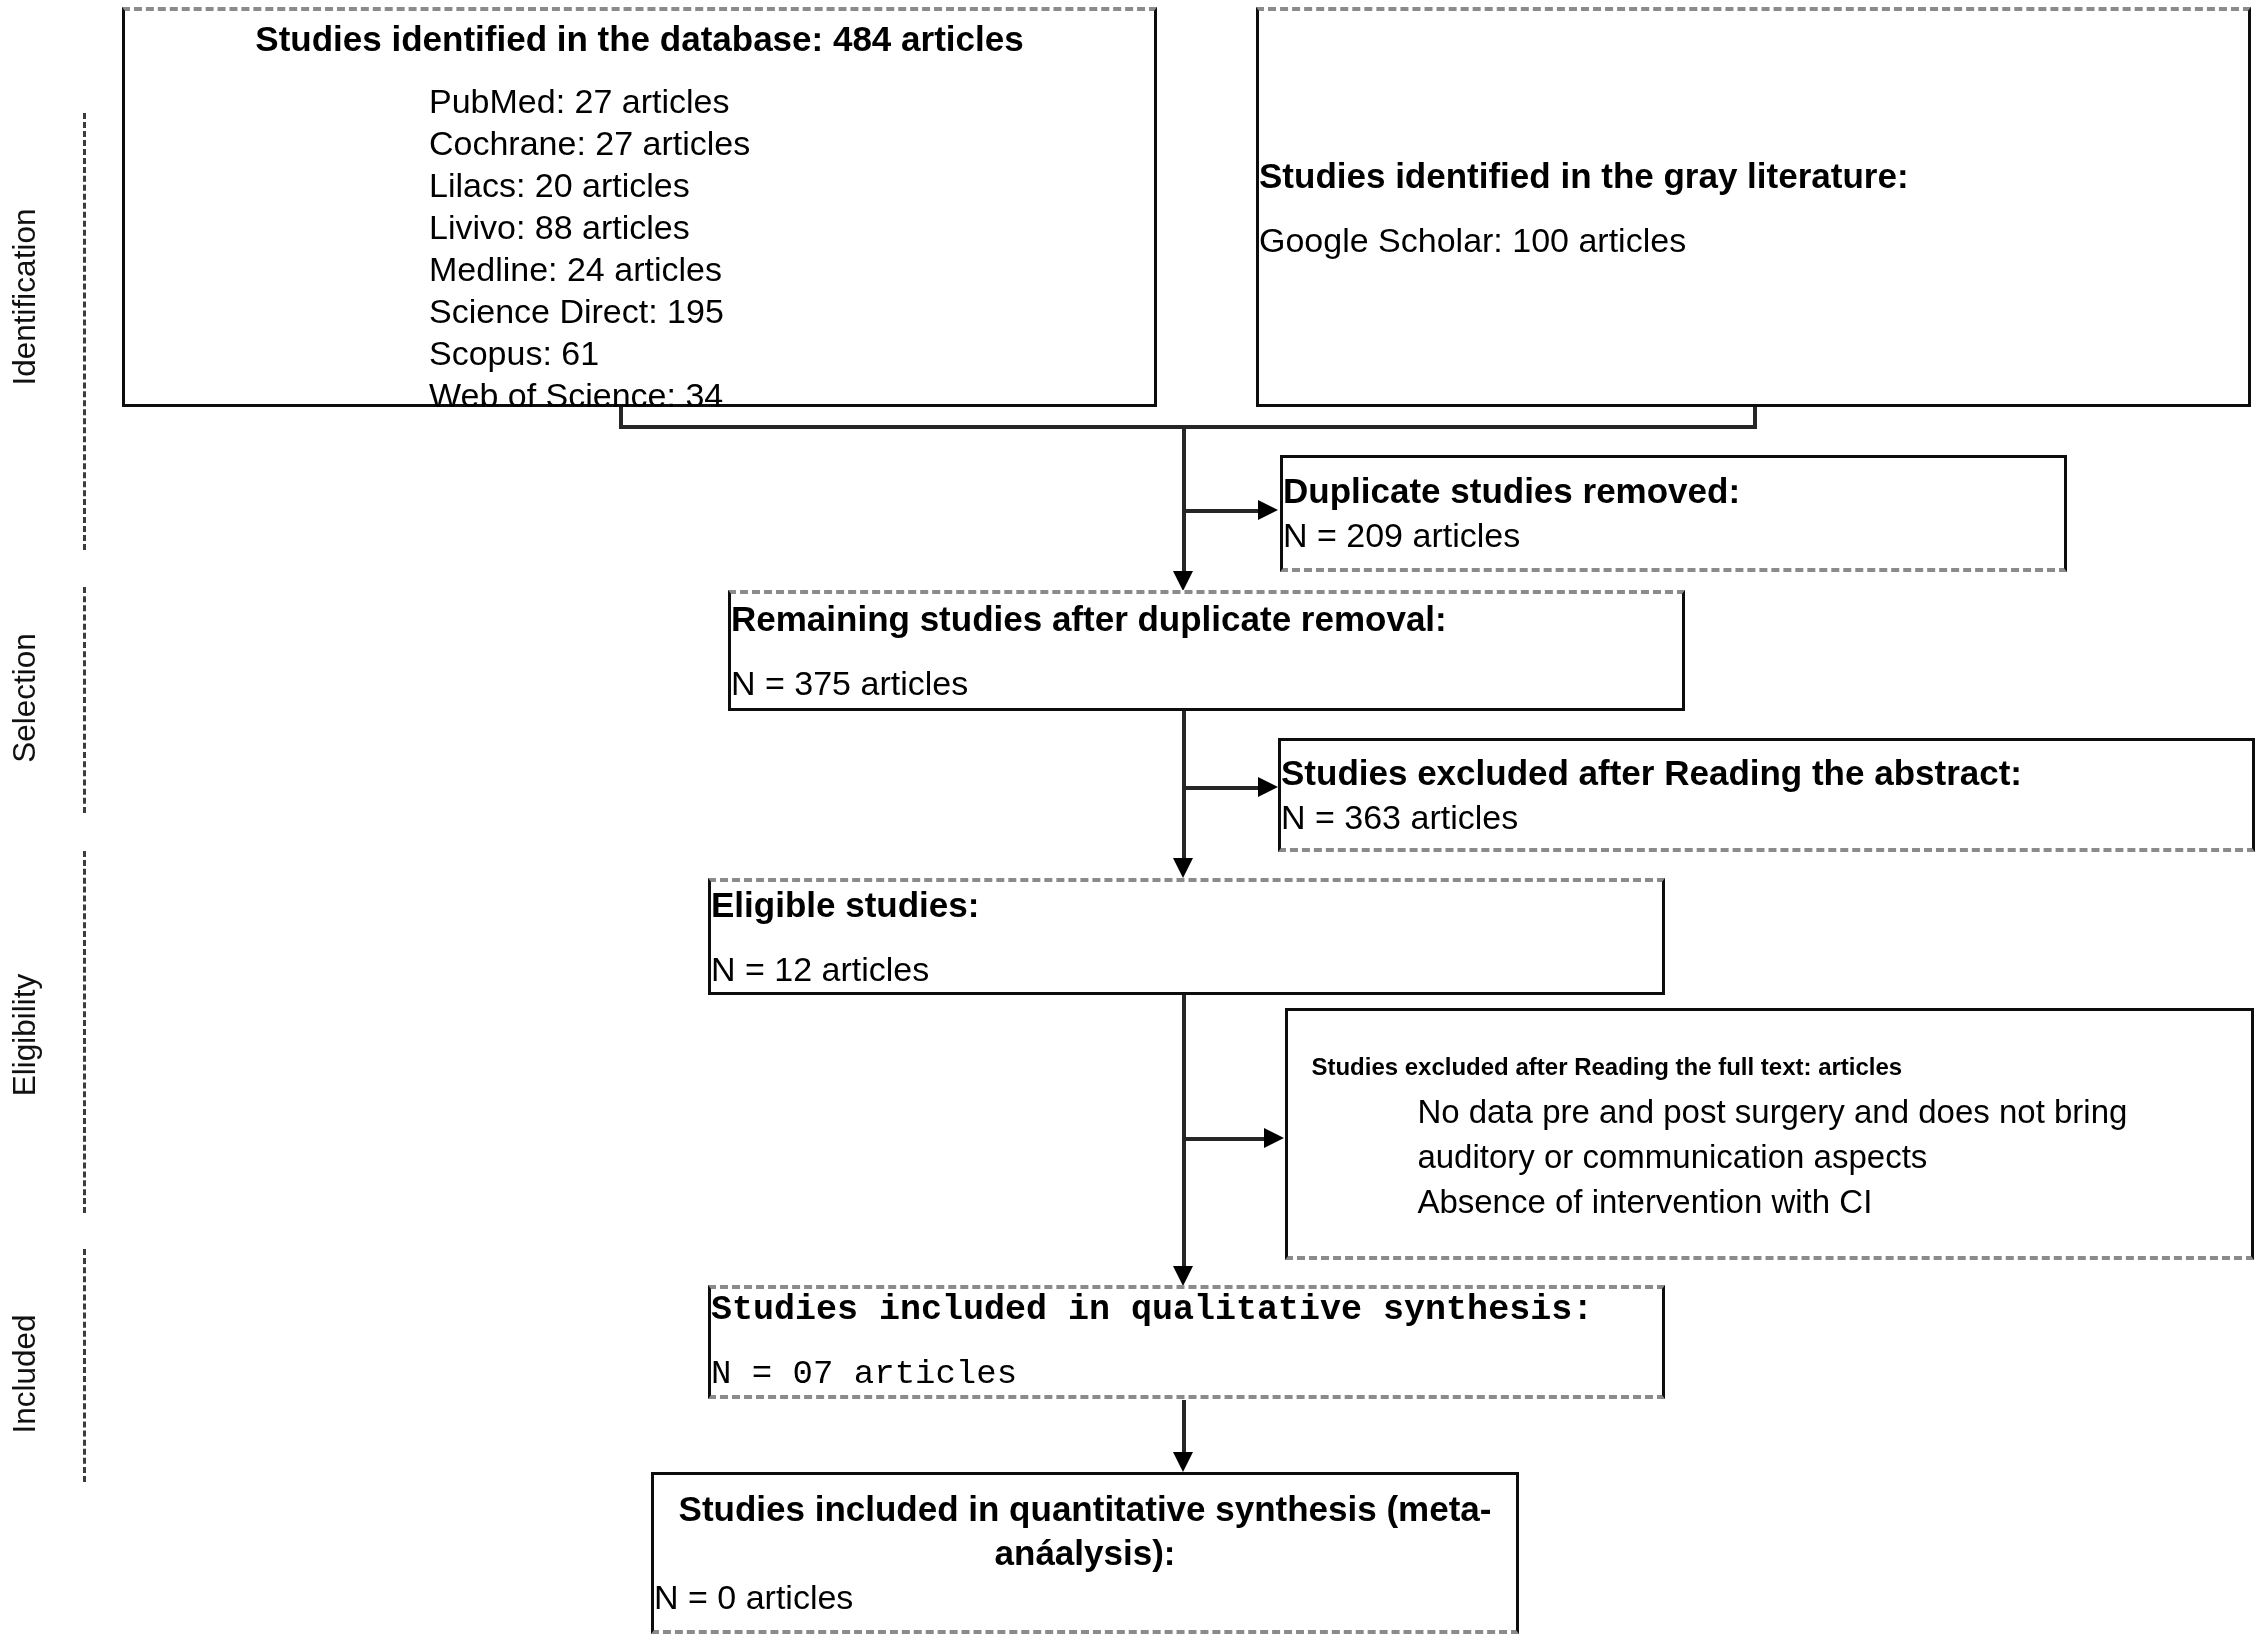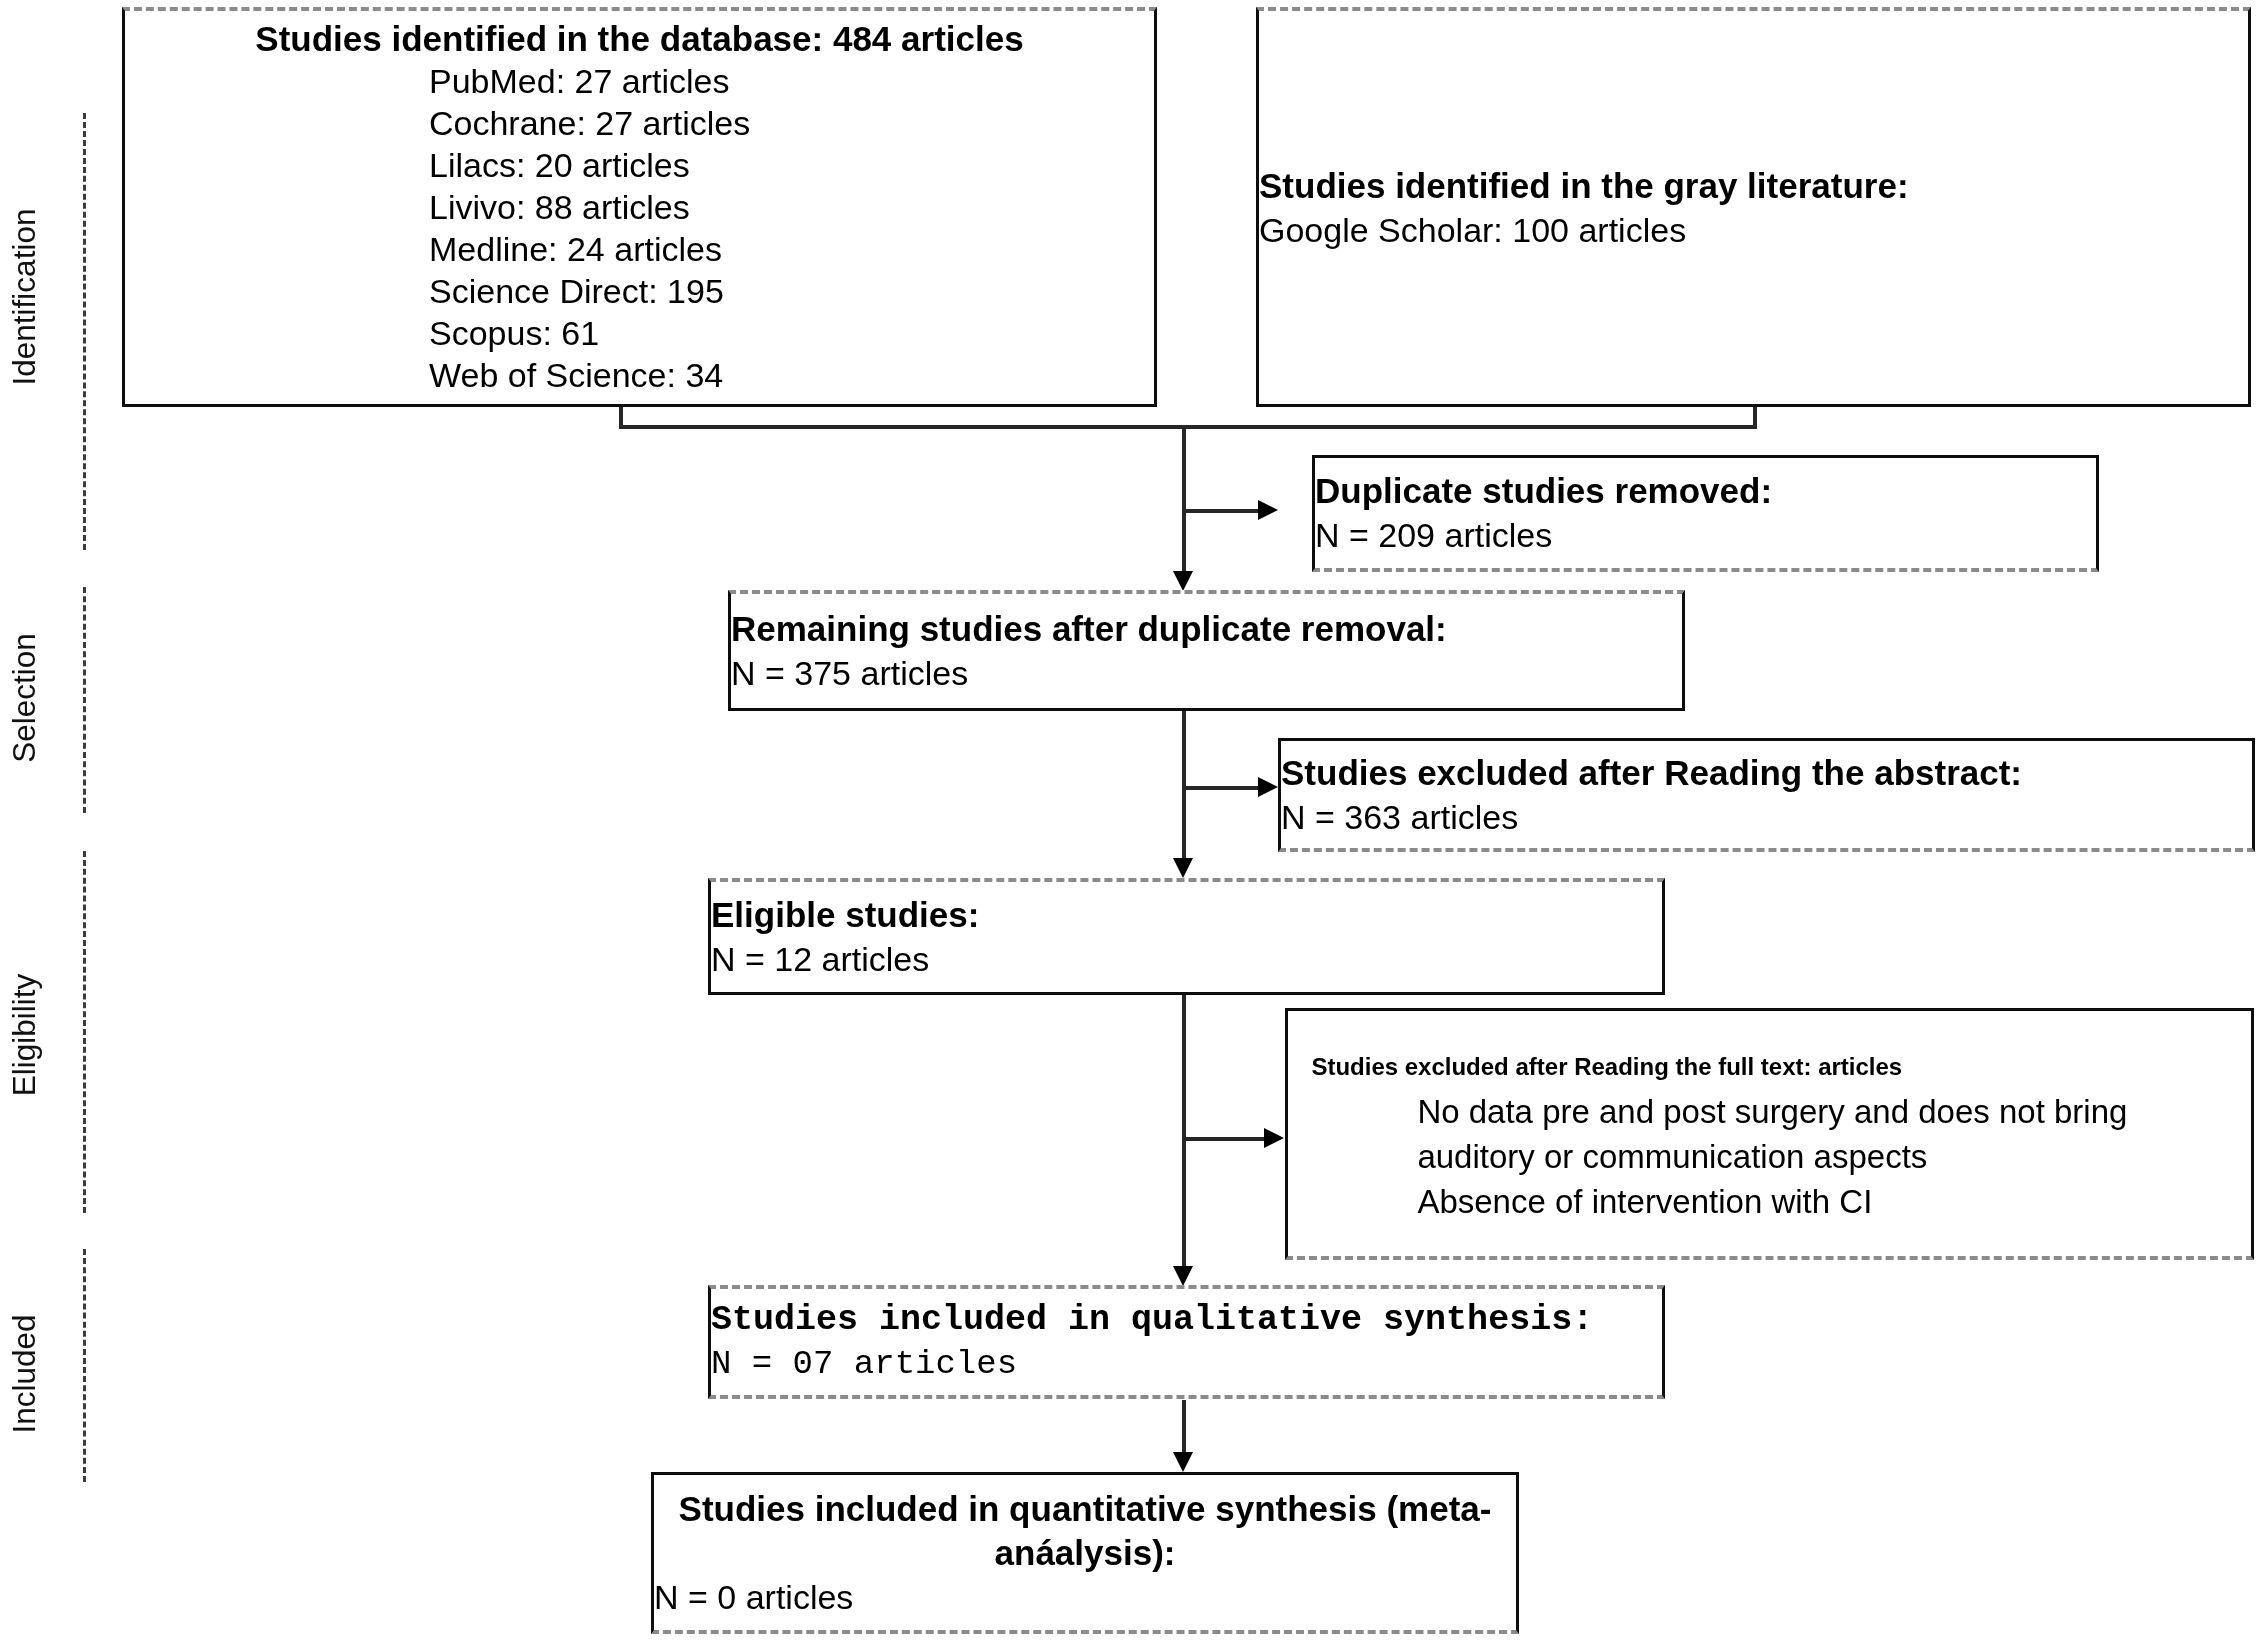--- a/index.html
+++ b/index.html
@@ -23,21 +23,21 @@
     position: absolute;
     box-sizing: border-box;
     border: 3.6px solid #0d0d0d;
     background: #ffffff;
     display: flex;
     flex-direction: column;
     justify-content: center;
     align-items: flex-start;
     text-align: center;
   }
-  .box.gray-top    { border-top: 4.5px dashed #8b8b8b; }
+  .box.gray-top    { border-top: 4.5px dashed #8b8b8b; gap: 20px; }
   .box.gray-bottom { border-bottom: 4.5px dashed #8b8b8b; }
 
   .t {
     font-weight: bold;
     font-size: 35px;
     line-height: 44px;
     white-space: pre-line;
   }
   .v {
     font-size: 34px;
@@ -156,21 +156,21 @@
       <div class="v">Scopus: 61</div>
       <div class="v">Web of Science: 34</div>
     </div>
   </div>
 
   <div class="box gray-top" style="left:1256px; top:7.2px; width:995px; height:400px;">
     <div class="t">Studies identified in the gray literature:</div>
     <div class="v">Google Scholar: 100 articles</div>
   </div>
 
-  <div class="box gray-bottom" style="left:1280px; top:455px; width:787px; height:117px;margin-left:32px;">
+  <div class="box gray-bottom" style="left:1280px; top:455px; width:787px; height:117px;">
     <div class="t">Duplicate studies removed:</div>
     <div class="v">N = 209 articles</div>
   </div>
 
   <div class="box gray-top" style="left:708px; top:590px; width:957px; height:121px;margin-left:20px;">
     <div class="t">Remaining studies after duplicate removal:</div>
     <div class="v">N = 375 articles</div>
   </div>
 
   <div class="box gray-bottom" style="left:1278px; top:738px; width:977px; height:114px;">

